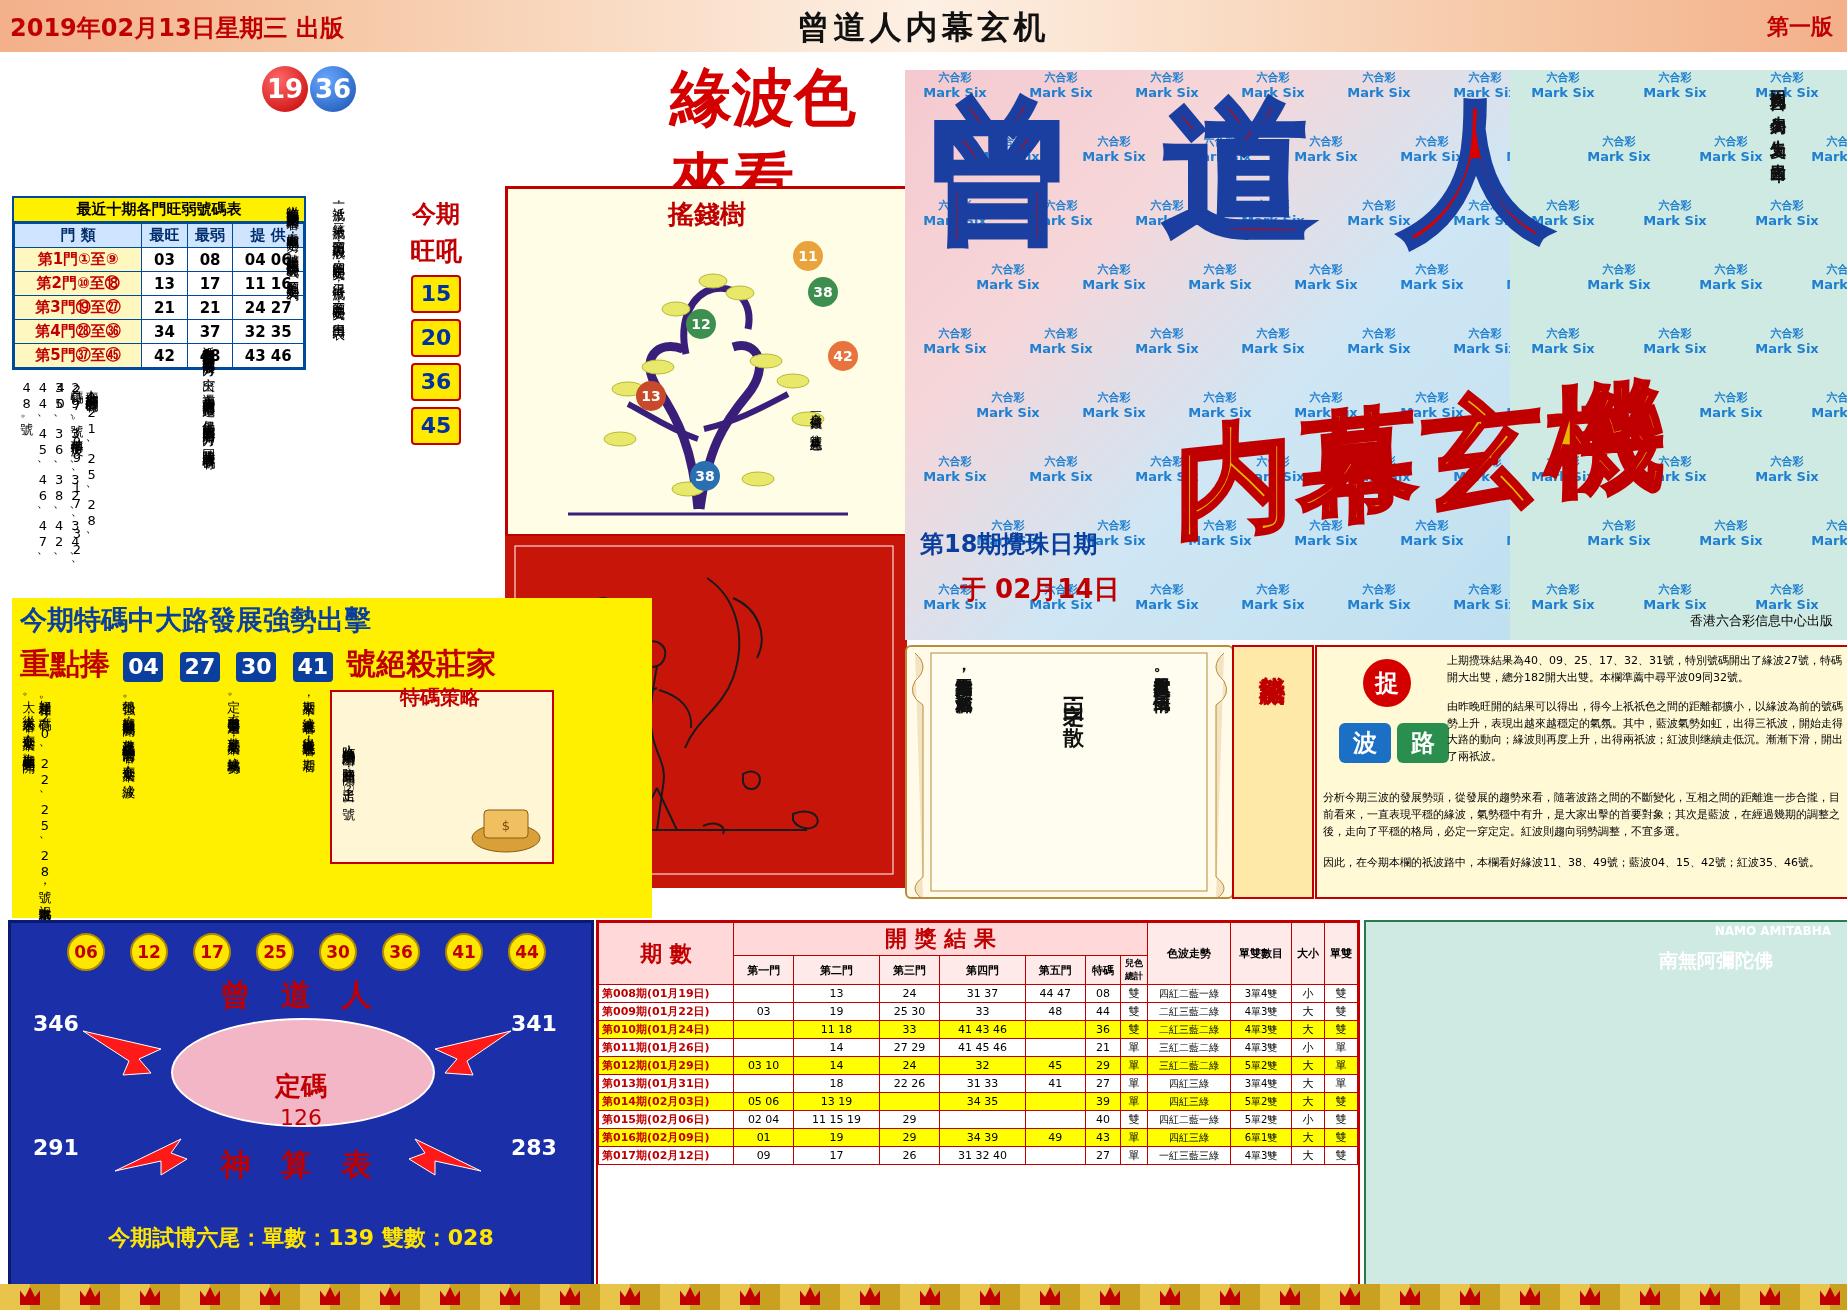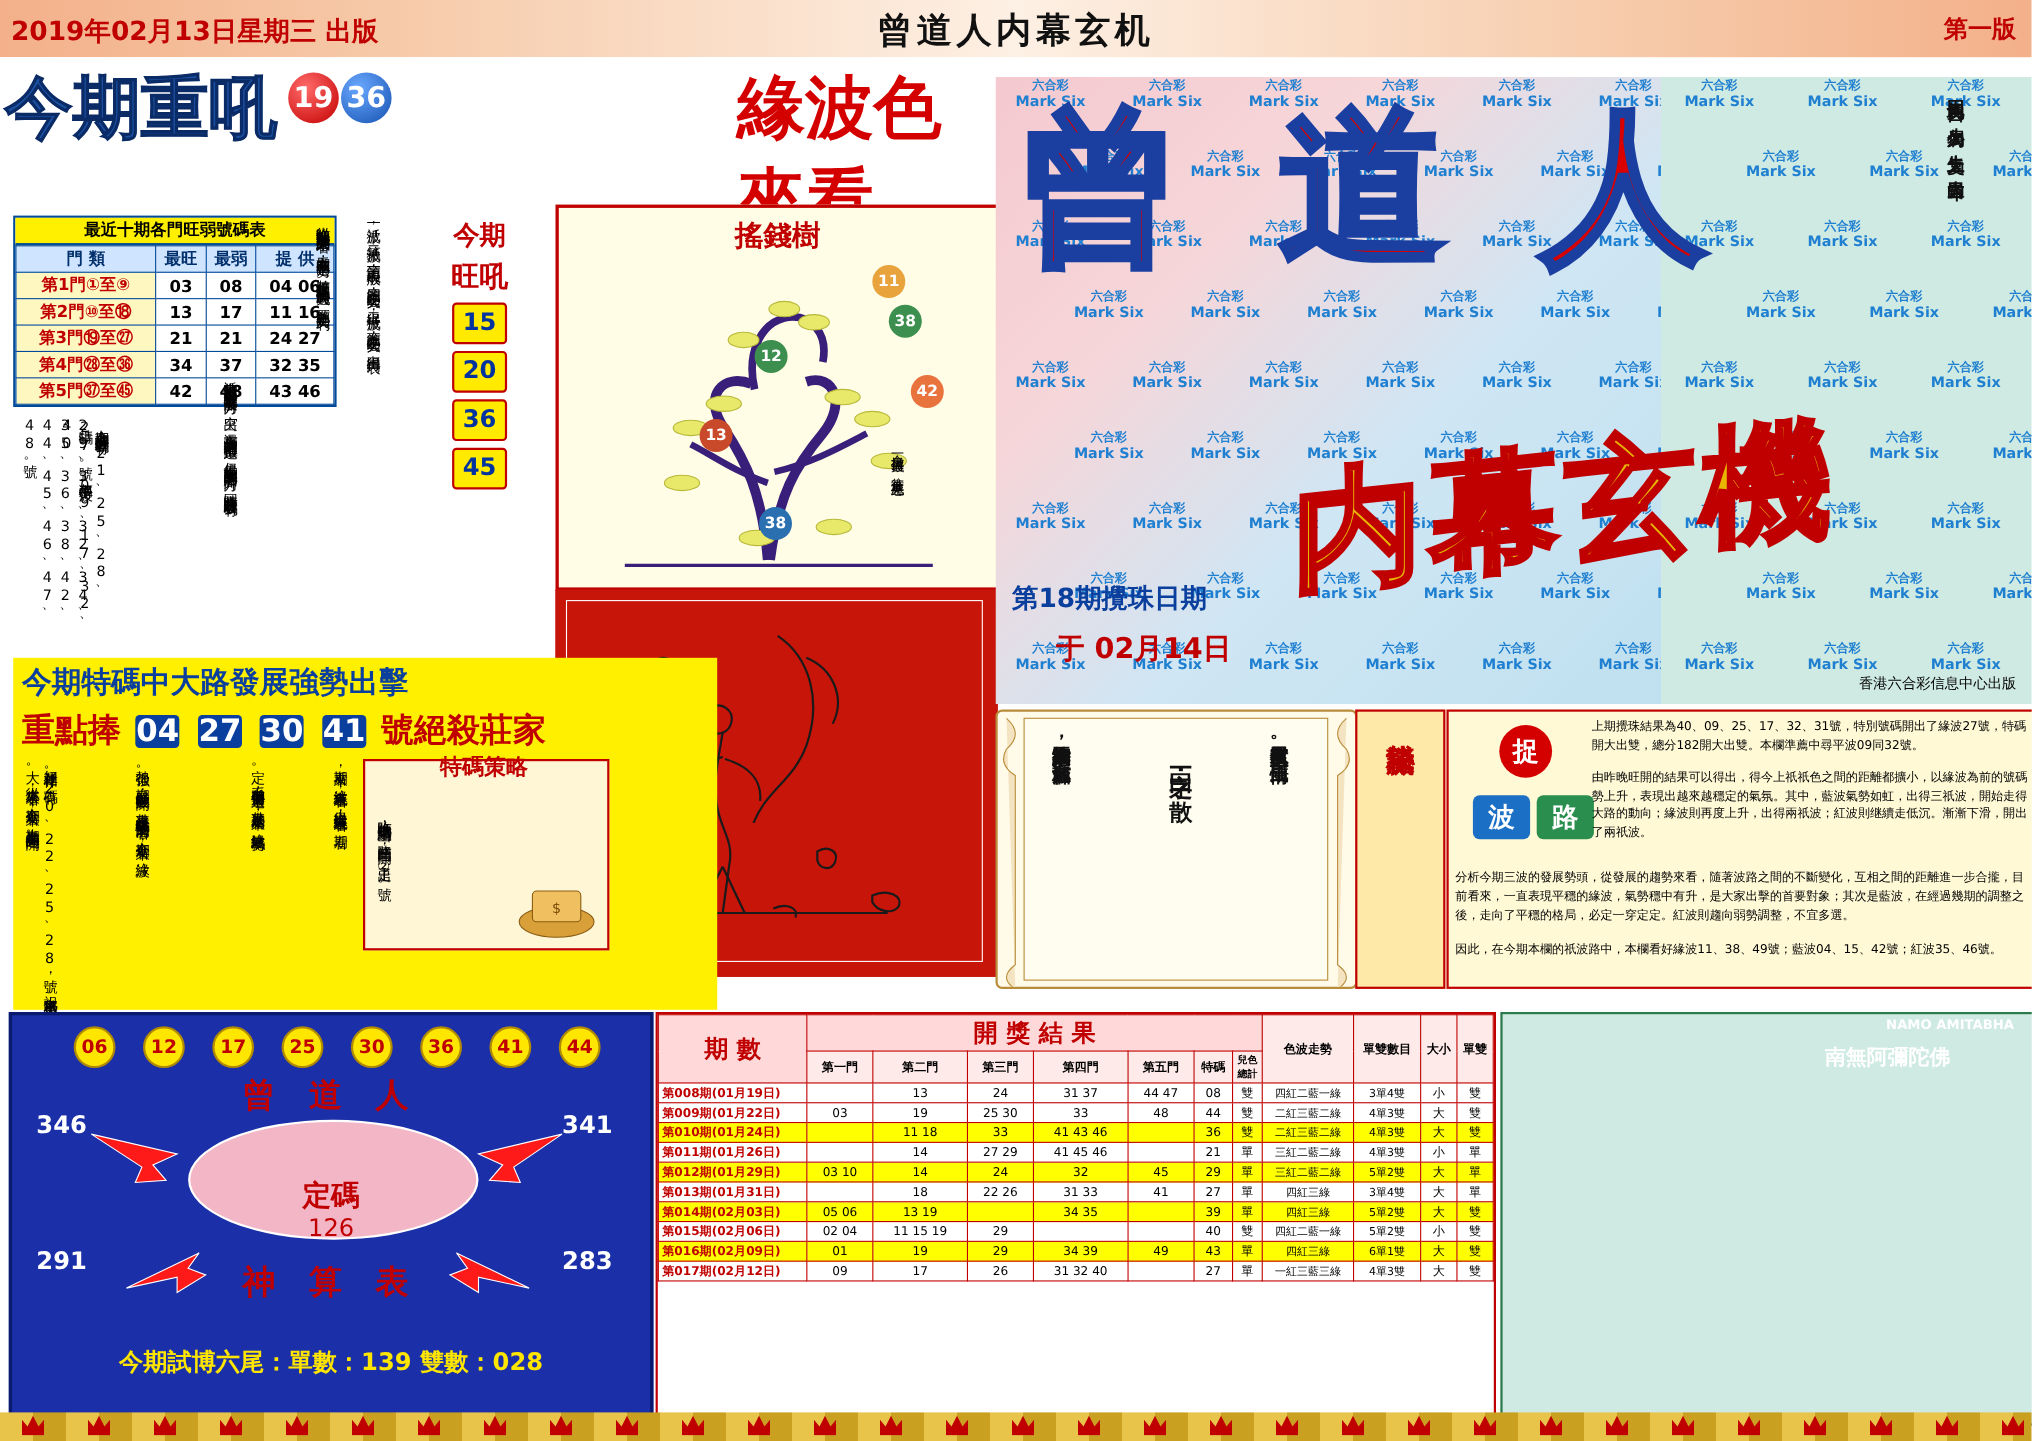--- a/index.html
+++ b/index.html
@@ -46,21 +46,21 @@
   #tree{left:505px;top:186px;width:398px;height:345px;background:#fffde6;border:3px solid #c00000;}
   #treetitle{left:0;top:8px;width:398px;text-align:center;font-size:26px;font-weight:bold;color:#c00000;}
   .tball{position:absolute;width:30px;height:30px;border-radius:50%;font-size:14px;font-weight:bold;
      color:#fff;text-align:center;line-height:30px;}
   
   #redart{left:505px;top:536px;width:398px;height:348px;background:#c7150a;border:2px solid #c7150a;}
   
   #spec{left:12px;top:598px;width:640px;height:320px;background:#fff000;}
   #spectitle{left:20px;top:602px;font-size:27px;font-weight:bold;color:#0b3f9e;}
   #spec2{left:20px;top:644px;font-size:30px;font-weight:bold;color:#c00000;}
-  .nball{display:inline-block;width:40px;height:30px;background:#0b3f9e;color:#fff;font-size:28px;
+  .nball{display:inline-block;width:40px;height:30px;background:#0b3f9e;color:#fff;font-size:22px;
      text-align:center;line-height:30px;margin:0 3px;border-radius:4px;font-weight:bold;}
   #speccard{left:330px;top:690px;width:220px;height:170px;background:#fff6d5;border:2px solid #c00000;}
   #speccardtitle{left:340px;top:684px;width:200px;text-align:center;font-size:20px;font-weight:bold;color:#c00000;}
   
   #msix{left:905px;top:70px;width:605px;height:570px;overflow:hidden;}
   #msix2{left:1510px;top:70px;width:337px;height:570px;overflow:hidden;background:#cfeae2;}
   .mstile{position:absolute;font-size:13px;font-weight:bold;color:#1f7fd0;text-align:center;}
   .mstile .a{font-size:11px;}
   
   #bigzeng{left:925px;top:95px;font-size:150px;font-weight:bold;color:#d90000;
@@ -119,21 +119,20 @@
 </style>
 </head>
 <body>
 
 <div class="abs" id="topbar"></div>
 <div class="abs" id="topdate">2019年02月13日星期三 出版</div>
 <div class="abs" id="toptitle">曾道人内幕玄机</div>
 <div class="abs" id="topedition">第一版</div>
 
 <div class="abs" id="banner">
-  <span class="hl blue" style="left:4px;">今期重吼</span>
   <span class="ballred" style="left:262px;">19</span>
   <span class="ballblue" style="left:310px;">36</span>
   <span class="hl red" style="left:670px;">緣波色來看</span>
 </div>
 
 <div class="abs" id="ypanel"></div>
 
 <div class="abs" id="ltable">
   <table>
     <caption>最近十期各門旺弱號碼表</caption>

